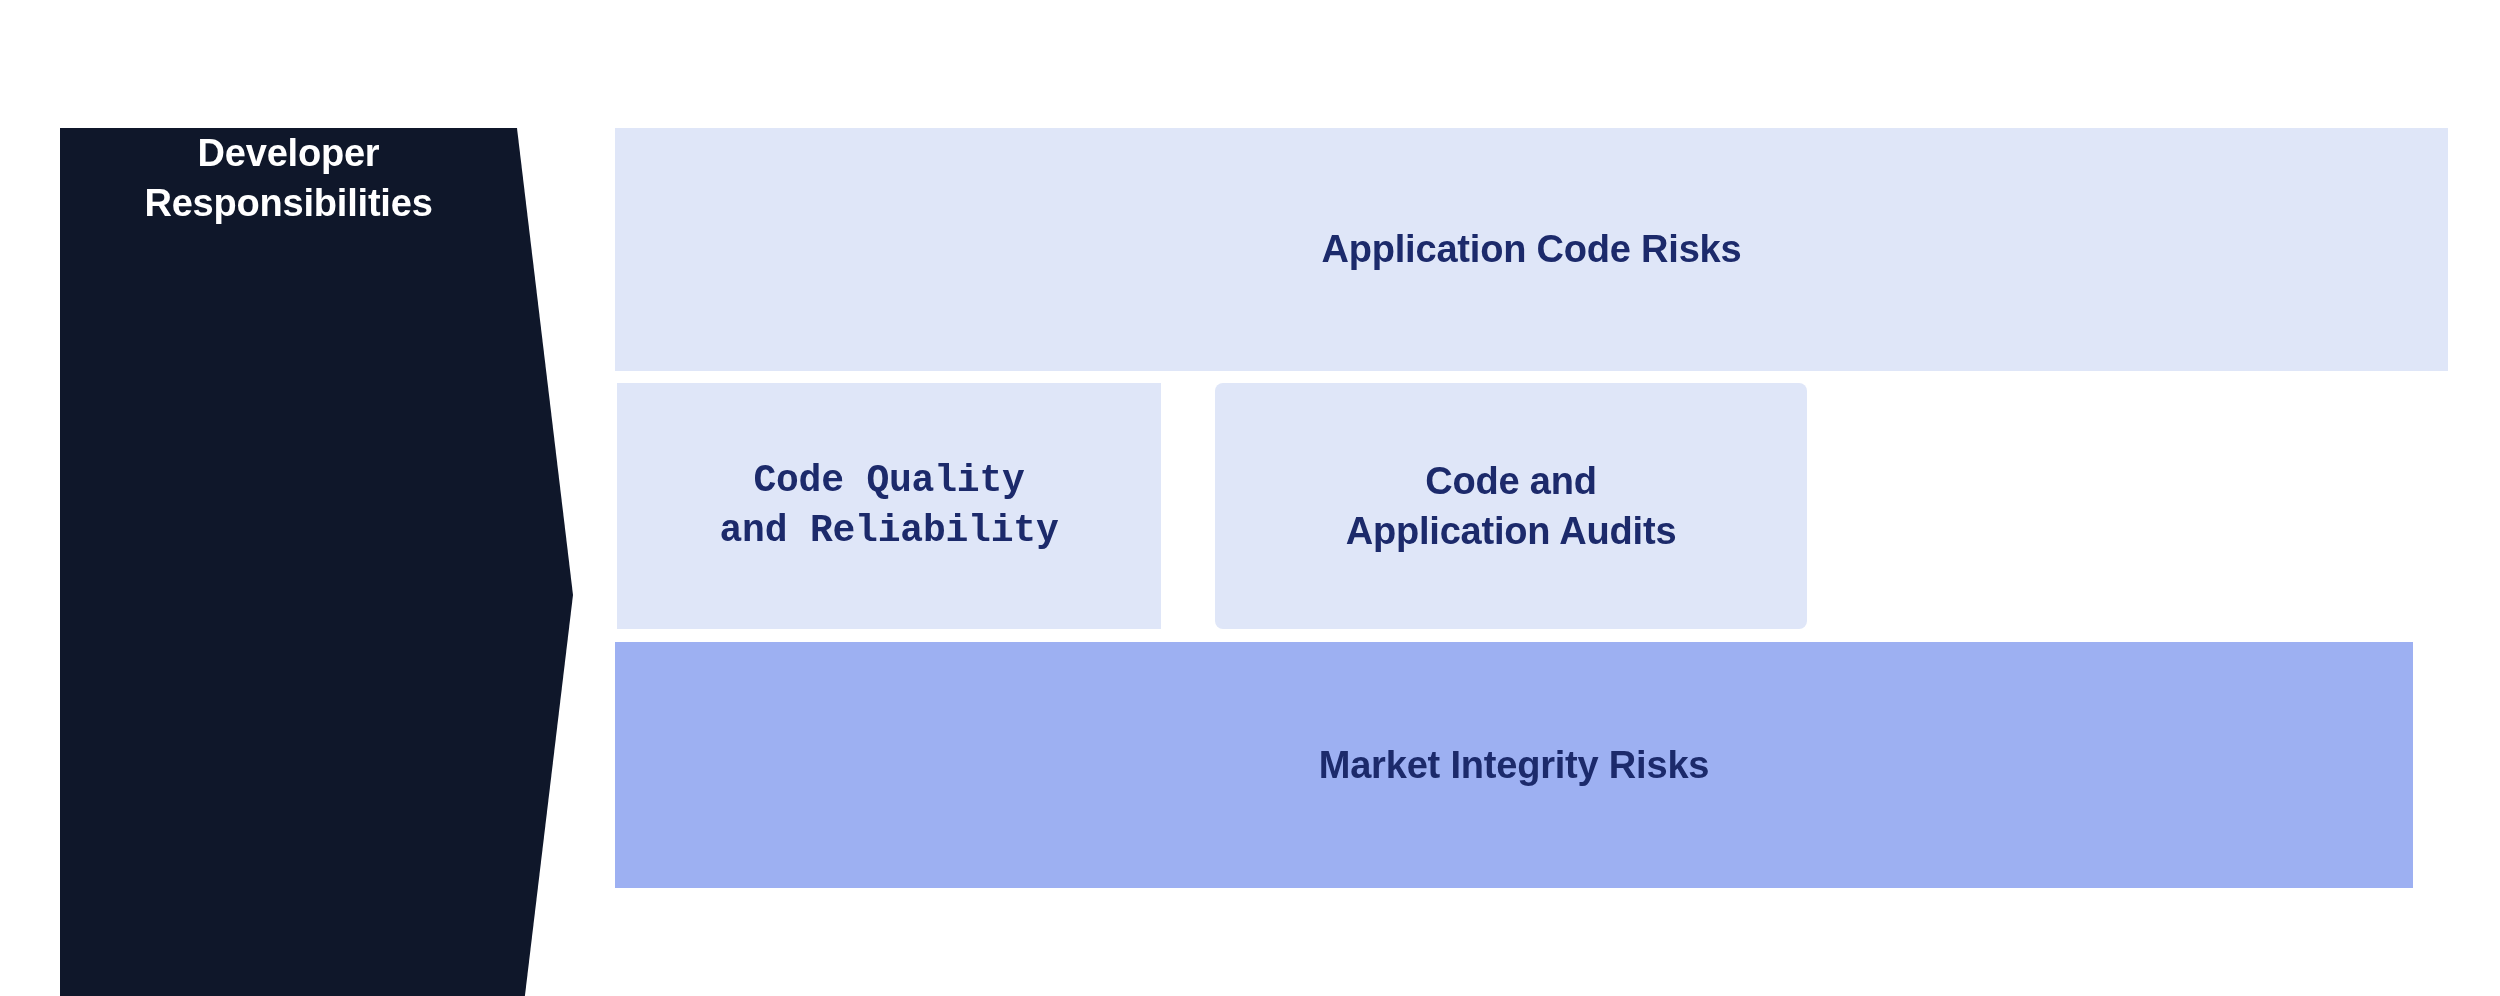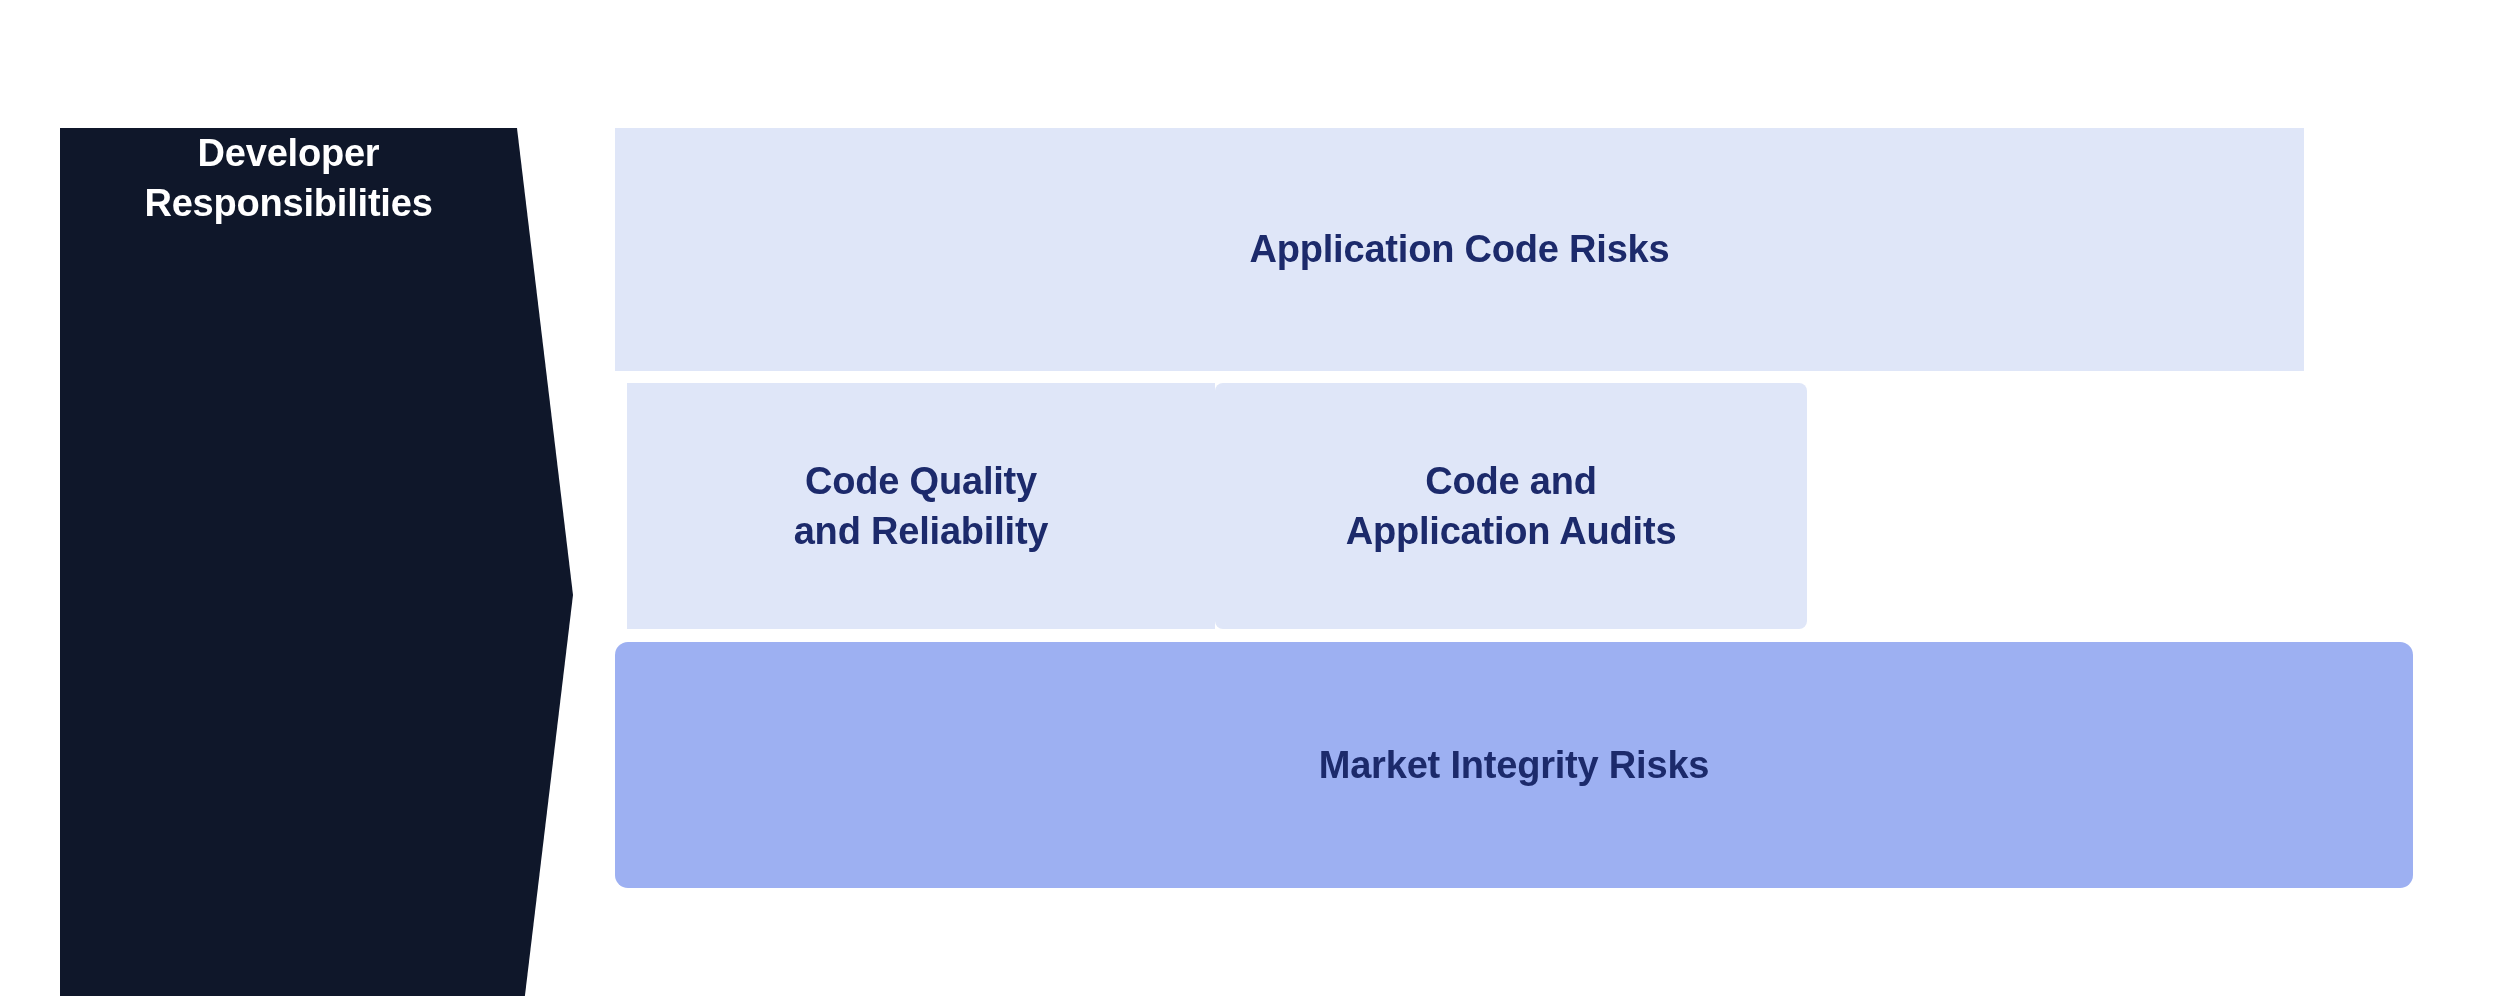--- a/index.html
+++ b/index.html
@@ -55,34 +55,33 @@
     color: #1c2a6b;
     font-weight: bold;
     line-height: 1.32;
     letter-spacing: -0.2px;
     white-space: pre-line;
   }
 
   .band-top {
     left: 615px;
     top: 128px;
-    width: 1689px;   
+    width: 1833px;   
     height: 243px;   
     background: #dfe6f8;
     font-size: 38px;
   }
 
   .band-bottom {
     left: 615px;
     top: 642px;
     width: 1798px;
     height: 246px;   
     background: #9db0f2;
     font-size: 38px;
-    border-radius: 13px;
   }
 
   .mid-row {
     position: absolute;
     left: 615px;
     top: 383px;
     width: 1798px;
     height: 246px;  
   }
   .mid-box {
@@ -94,21 +93,21 @@
     align-items: center;
     justify-content: center;
     text-align: center;
     color: #1c2a6b;
     font-weight: bold;
     font-size: 38px;
     line-height: 1.32;
     letter-spacing: -0.2px;
     white-space: pre-line;
   }
-  .mid-box-0 { left: 12px;    width: 588px; }   
+  .mid-box-0 { left: 2px;    width: 544px; font-family: Liberation Mono, monospace; }   
   .mid-box-1 { left: 600px;  width: 592px; border-radius: 8px; }   
   .mid-box-2 { left: 1204px; width: 594px; }   
 </style>
 </head>
 <body>
 
 <div id="diagram">
 
   <div class="arrow-callout">
     <div class="arrow-label">Developer

